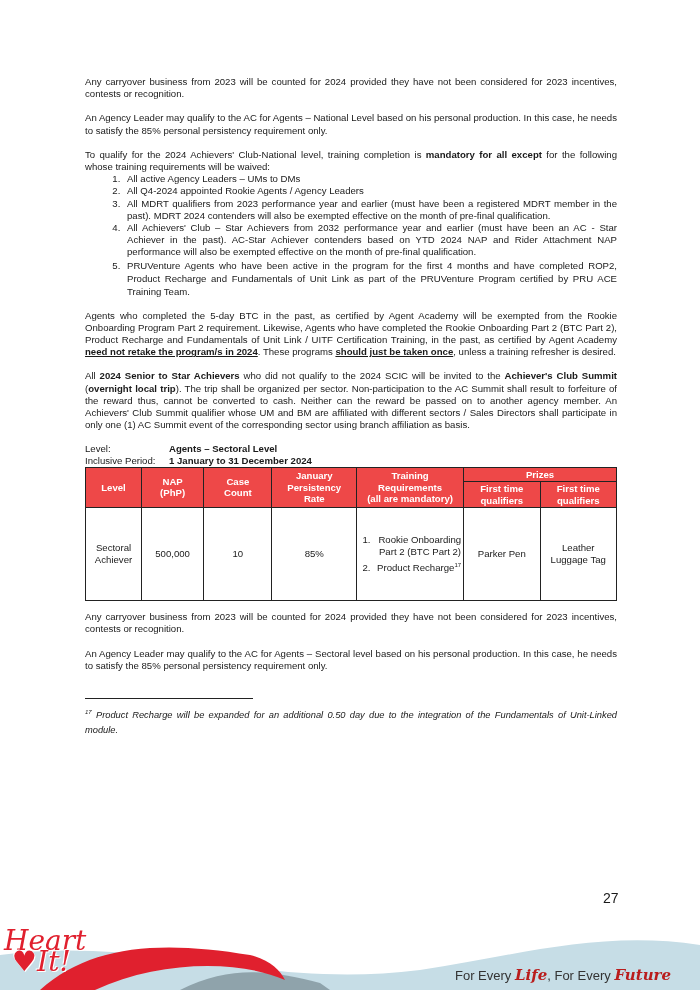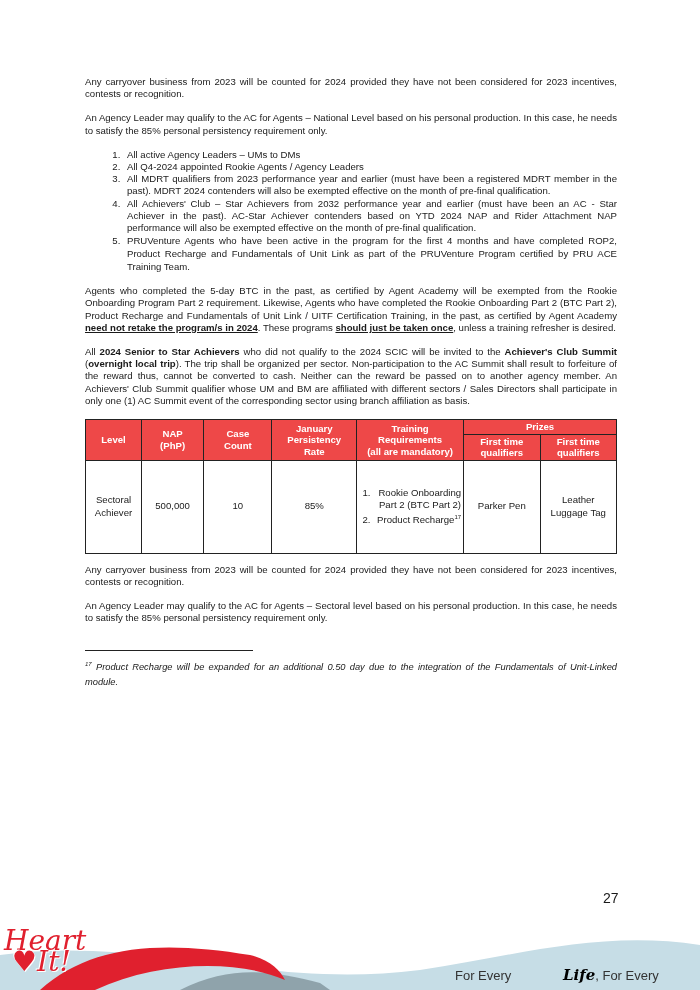--- a/index.html
+++ b/index.html
@@ -18,39 +18,46 @@
   td { border:1px solid #222; text-align:center; vertical-align:middle; padding:2px; height:88px; }
   td.train { text-align:left; }
   td.train ol { padding-left:14px; margin:0; }
   td.train ol li { padding-left:2px; text-align:right; }
   .fn-rule { width:168px; border-top:1px solid #222; margin:26px 0 6px 0; }
   .footnote { font-style:italic; font-size:9.3px; line-height:15px; text-align:justify; }
   sup { font-size:6px; }
   .page-num { position:absolute; left:603px; top:890px; font-size:14px; }
   .footer { position:absolute; left:0; top:925px; width:700px; height:65px; }
   .tagline { position:absolute; left:455px; top:966px; font-size:13px; color:#333; white-space:nowrap; }
-  .tagline .script { color:#000000; font-style:italic; font-weight:bold; font-family:"DejaVu Serif", serif; font-size:15px;margin-left:48px; }
+  .tagline .script { color:#b91c1c; font-style:italic; font-weight:bold; font-family:"DejaVu Serif", serif; font-size:15px; }
   .brand { position:absolute; left:4px; top:930px; color:#e0202e; font-family:"DejaVu Serif", serif; font-style:italic; font-weight:normal; font-size:28px; line-height:21px; text-shadow:1px 1px 0 #fff, -1px -1px 0 #fff; }
 </style>
 </head>
 <body>
 
 <div class="content">
   <p>Any carryover business from 2023 will be counted for 2024 provided they have not been considered for 2023 incentives, contests or recognition.</p>
   <p>An Agency Leader may qualify to the AC for Agents – National Level based on his personal production.  In this case, he needs to satisfy the 85% personal persistency requirement only.</p>
+  <p style="margin-bottom:0"><span>To qualify for the 2024 Achievers' Club-National level, training completion is </span><b>mandatory for all except</b><span> for the following whose training requirements will be waived:</span></p>
   <ol>
     <li>All active Agency Leaders – UMs to DMs</li>
     <li>All Q4-2024 appointed Rookie Agents / Agency Leaders</li>
     <li>All MDRT qualifiers from 2023 performance year and earlier (must have been a registered MDRT member in the past). MDRT 2024 contenders will also be exempted effective on the month of pre-final qualification.</li>
     <li>All Achievers' Club – Star Achievers from 2032 performance year and earlier (must have been an AC - Star Achiever in the past). AC-Star Achiever contenders based on YTD 2024 NAP and Rider Attachment NAP performance will also be exempted effective on the month of pre-final qualification.</li>
     <li class="loose">PRUVenture Agents who have been active in the program for the first 4 months and have completed ROP2, Product Recharge and Fundamentals of Unit Link as part of the PRUVenture Program certified by PRU ACE Training Team.</li>
   </ol>
   <p><span>Agents who completed the 5-day BTC in the past, as certified by Agent Academy will be exempted from the Rookie Onboarding Program Part 2 requirement. Likewise, Agents who have completed the Rookie Onboarding Part 2 (BTC Part 2), Product Recharge and Fundamentals of Unit Link / UITF Certification Training, in the past, as certified by Agent Academy </span><b class="u">need not retake the program/s in 2024</b><span>. These programs </span><b class="u">should just be taken once</b><span>, unless a training refresher is desired.</span></p>
   <p><span>All </span><b>2024 Senior to Star Achievers</b><span> who did not qualify to the 2024 SCIC will be invited to the </span><b>Achiever's Club Summit</b><span> (</span><b>overnight local trip</b><span>). The trip shall be organized per sector. Non-participation to the AC Summit shall result to forfeiture of the reward thus, cannot be converted to cash. Neither can the reward be passed on to another agency member. An Achievers' Club Summit qualifier whose UM and BM are affiliated with different sectors / Sales Directors shall participate in only one (1) AC Summit event of the corresponding sector using branch affiliation as basis.</span></p>
 
+  <div class="meta">
+    <span>Level:</span>
+    <span class="v">Agents – Sectoral Level</span>
+    <span>Inclusive Period:</span>
+    <span class="v">1 January to 31 December 2024</span>
+  </div>
 
   <table>
     <thead>
       <tr>
         <th rowspan="2" style="width:50px">Level</th>
         <th rowspan="2" style="width:56px"><span>NAP</span><br><span>(PhP)</span></th>
         <th rowspan="2" style="width:62px"><span>Case</span><br><span>Count</span></th>
         <th rowspan="2" style="width:78px"><span>January</span><br><span>Persistency</span><br><span>Rate</span></th>
         <th rowspan="2" style="width:100px"><span>Training</span><br><span>Requirements</span><br><span>(all are mandatory)</span></th>
         <th colspan="2">Prizes</th>

